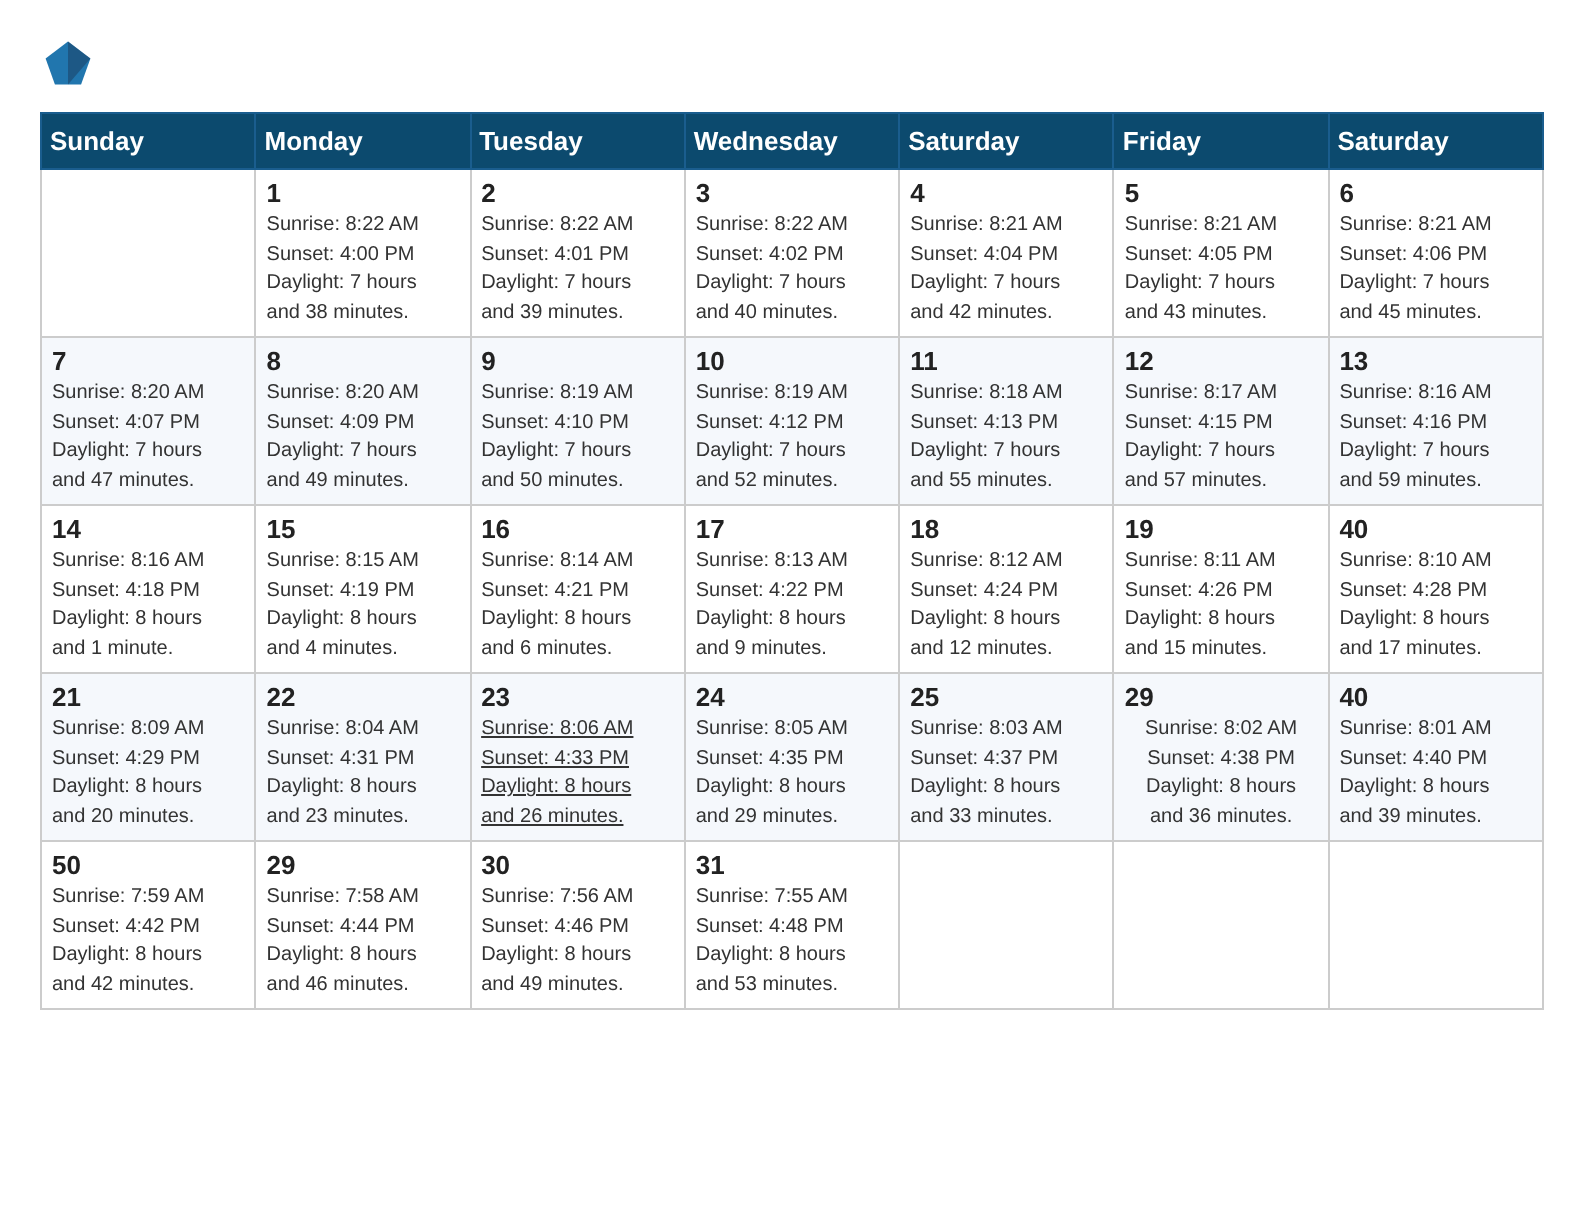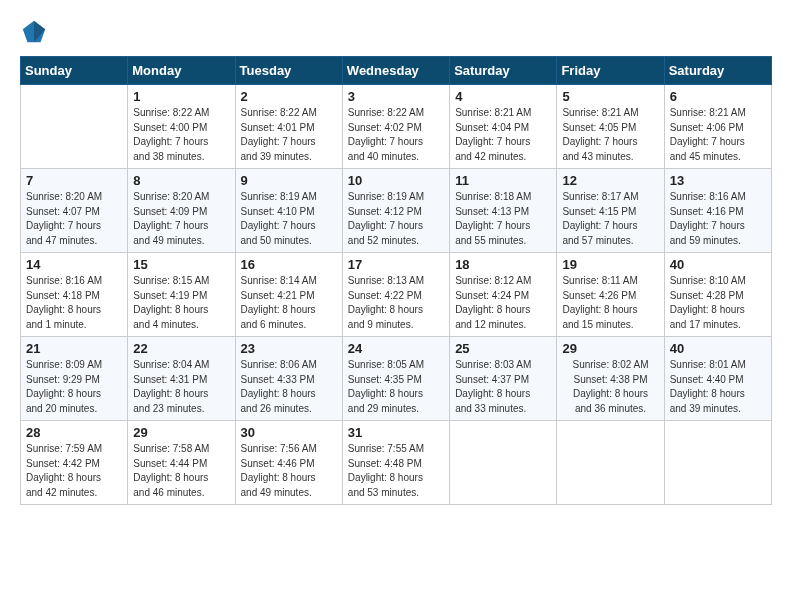--- a/index.html
+++ b/index.html
@@ -267,34 +267,34 @@
             <div class="day-info" style="white-space: pre-line;">Sunrise: 8:10 AM
 Sunset: 4:28 PM
 Daylight: 8 hours
 and 17 minutes.</div>
           </td>
         </tr>
         <tr>
           <td>
             <span class="day-num">21</span>
             <div class="day-info" style="white-space: pre-line;">Sunrise: 8:09 AM
-Sunset: 9:29 PM
+Sunset: 4:29 PM
 Daylight: 8 hours
 and 20 minutes.</div>
           </td>
           <td>
             <span class="day-num">22</span>
             <div class="day-info" style="white-space: pre-line;">Sunrise: 8:04 AM
 Sunset: 4:31 PM
 Daylight: 8 hours
 and 23 minutes.</div>
           </td>
           <td>
             <span class="day-num">23</span>
-            <div class="day-info" style="white-space: pre-line;">Sunrise: 8:06 AM
+            <div class="day-info" style="white-space: pre-line; text-decoration: underline;">Sunrise: 8:06 AM
 Sunset: 4:33 PM
 Daylight: 8 hours
 and 26 minutes.</div>
           </td>
           <td>
             <span class="day-num">24</span>
             <div class="day-info" style="white-space: pre-line;">Sunrise: 8:05 AM
 Sunset: 4:35 PM
 Daylight: 8 hours
 and 29 minutes.</div>
@@ -316,21 +316,21 @@
           <td>
             <span class="day-num">40</span>
             <div class="day-info" style="white-space: pre-line;">Sunrise: 8:01 AM
 Sunset: 4:40 PM
 Daylight: 8 hours
 and 39 minutes.</div>
           </td>
         </tr>
         <tr>
           <td>
-            <span class="day-num">28</span>
+            <span class="day-num">50</span>
             <div class="day-info" style="white-space: pre-line;">Sunrise: 7:59 AM
 Sunset: 4:42 PM
 Daylight: 8 hours
 and 42 minutes.</div>
           </td>
           <td>
             <span class="day-num">29</span>
             <div class="day-info" style="white-space: pre-line;">Sunrise: 7:58 AM
 Sunset: 4:44 PM
 Daylight: 8 hours

